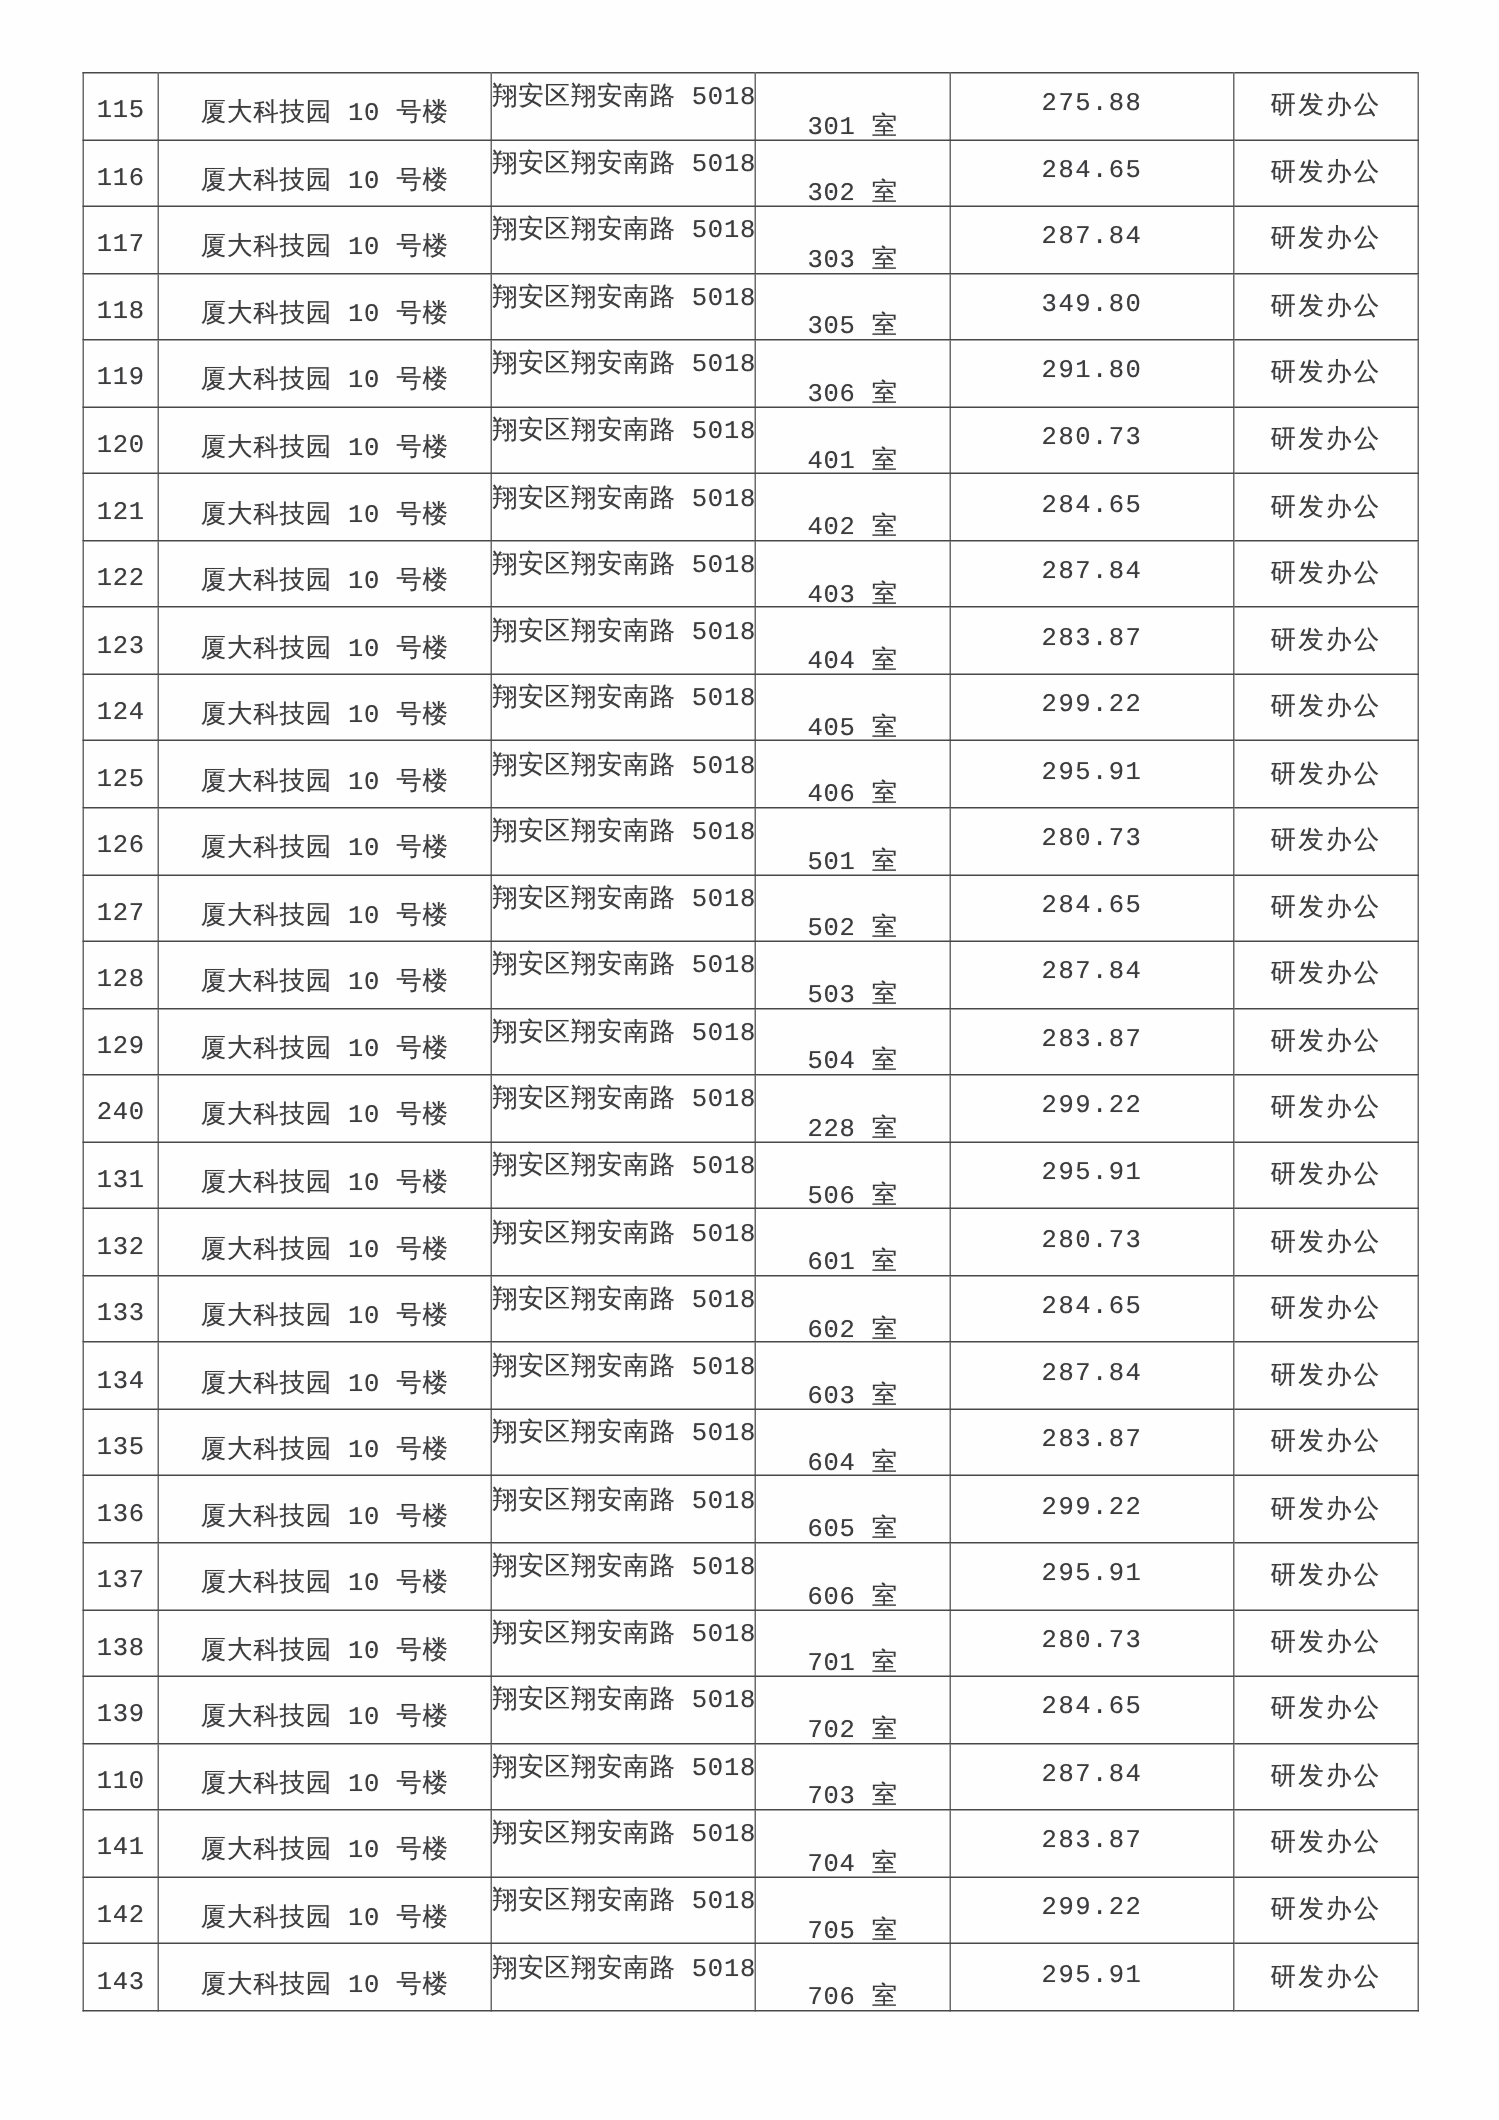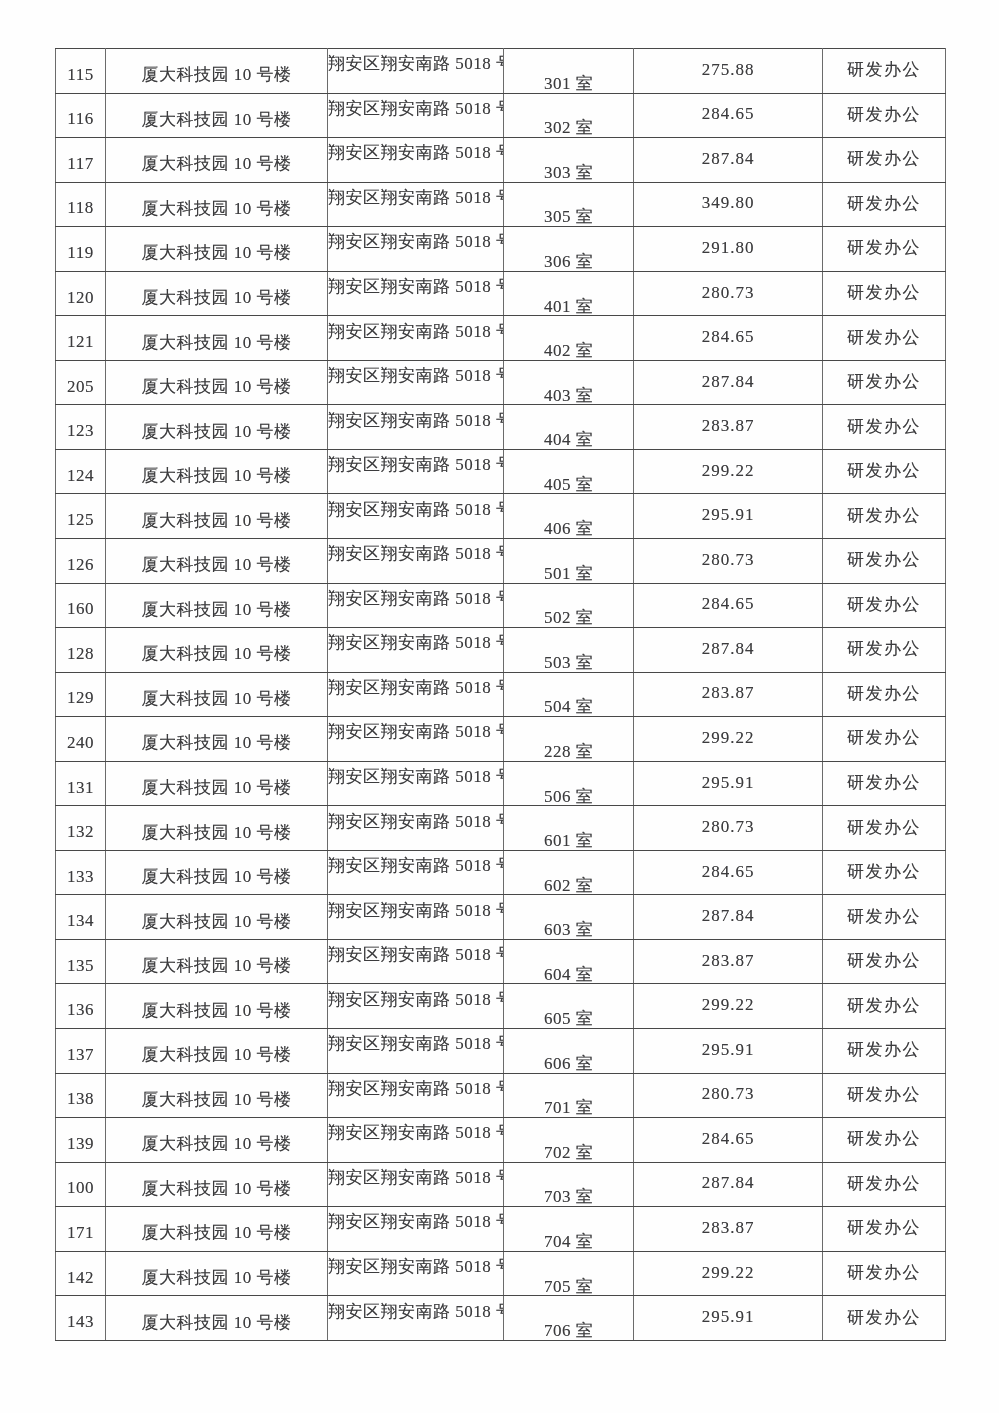--- a/index.html
+++ b/index.html
@@ -5,21 +5,21 @@
   html, body {
     margin: 0;
     padding: 0;
     background: #ffffff;
   }
   .page {
     position: relative;
     width: 999px;
     height: 1413px;
     background: #fefefe;
-    font-family: Liberation Serif, serif;
+    font-family: Liberation Mono, monospace;
     color: #3c3c3e;
     overflow: hidden;
   }
   table.data-table {
     position: absolute;
     left: 55px;
     top: 48px;
     width: 890px;
     border-collapse: collapse;
     table-layout: fixed;
@@ -122,21 +122,21 @@
   <tr>
     <td><span class="cell-text t-no">121</span></td>
     <td><span class="cell-text t-building">厦大科技园 10 号楼</span></td>
     <td><span class="cell-text t-address">翔安区翔安南路 5018 号</span></td>
     <td><span class="cell-text t-room">402 室</span></td>
     <td><span class="cell-text t-area">284.65</span></td>
     <td><span class="cell-text t-usage">研发办公</span></td>
   </tr>
 
   <tr>
-    <td><span class="cell-text t-no">205</span></td>
+    <td><span class="cell-text t-no">122</span></td>
     <td><span class="cell-text t-building">厦大科技园 10 号楼</span></td>
     <td><span class="cell-text t-address">翔安区翔安南路 5018 号</span></td>
     <td><span class="cell-text t-room">403 室</span></td>
     <td><span class="cell-text t-area">287.84</span></td>
     <td><span class="cell-text t-usage">研发办公</span></td>
   </tr>
 
   <tr>
     <td><span class="cell-text t-no">123</span></td>
     <td><span class="cell-text t-building">厦大科技园 10 号楼</span></td>
@@ -167,21 +167,21 @@
   <tr>
     <td><span class="cell-text t-no">126</span></td>
     <td><span class="cell-text t-building">厦大科技园 10 号楼</span></td>
     <td><span class="cell-text t-address">翔安区翔安南路 5018 号</span></td>
     <td><span class="cell-text t-room">501 室</span></td>
     <td><span class="cell-text t-area">280.73</span></td>
     <td><span class="cell-text t-usage">研发办公</span></td>
   </tr>
 
   <tr>
-    <td><span class="cell-text t-no">160</span></td>
+    <td><span class="cell-text t-no">127</span></td>
     <td><span class="cell-text t-building">厦大科技园 10 号楼</span></td>
     <td><span class="cell-text t-address">翔安区翔安南路 5018 号</span></td>
     <td><span class="cell-text t-room">502 室</span></td>
     <td><span class="cell-text t-area">284.65</span></td>
     <td><span class="cell-text t-usage">研发办公</span></td>
   </tr>
 
   <tr>
     <td><span class="cell-text t-no">128</span></td>
     <td><span class="cell-text t-building">厦大科技园 10 号楼</span></td>
@@ -284,30 +284,30 @@
   <tr>
     <td><span class="cell-text t-no">139</span></td>
     <td><span class="cell-text t-building">厦大科技园 10 号楼</span></td>
     <td><span class="cell-text t-address">翔安区翔安南路 5018 号</span></td>
     <td><span class="cell-text t-room">702 室</span></td>
     <td><span class="cell-text t-area">284.65</span></td>
     <td><span class="cell-text t-usage">研发办公</span></td>
   </tr>
 
   <tr>
-    <td><span class="cell-text t-no">100</span></td>
+    <td><span class="cell-text t-no">110</span></td>
     <td><span class="cell-text t-building">厦大科技园 10 号楼</span></td>
     <td><span class="cell-text t-address">翔安区翔安南路 5018 号</span></td>
     <td><span class="cell-text t-room">703 室</span></td>
     <td><span class="cell-text t-area">287.84</span></td>
     <td><span class="cell-text t-usage">研发办公</span></td>
   </tr>
 
   <tr>
-    <td><span class="cell-text t-no">171</span></td>
+    <td><span class="cell-text t-no">141</span></td>
     <td><span class="cell-text t-building">厦大科技园 10 号楼</span></td>
     <td><span class="cell-text t-address">翔安区翔安南路 5018 号</span></td>
     <td><span class="cell-text t-room">704 室</span></td>
     <td><span class="cell-text t-area">283.87</span></td>
     <td><span class="cell-text t-usage">研发办公</span></td>
   </tr>
 
   <tr>
     <td><span class="cell-text t-no">142</span></td>
     <td><span class="cell-text t-building">厦大科技园 10 号楼</span></td>

